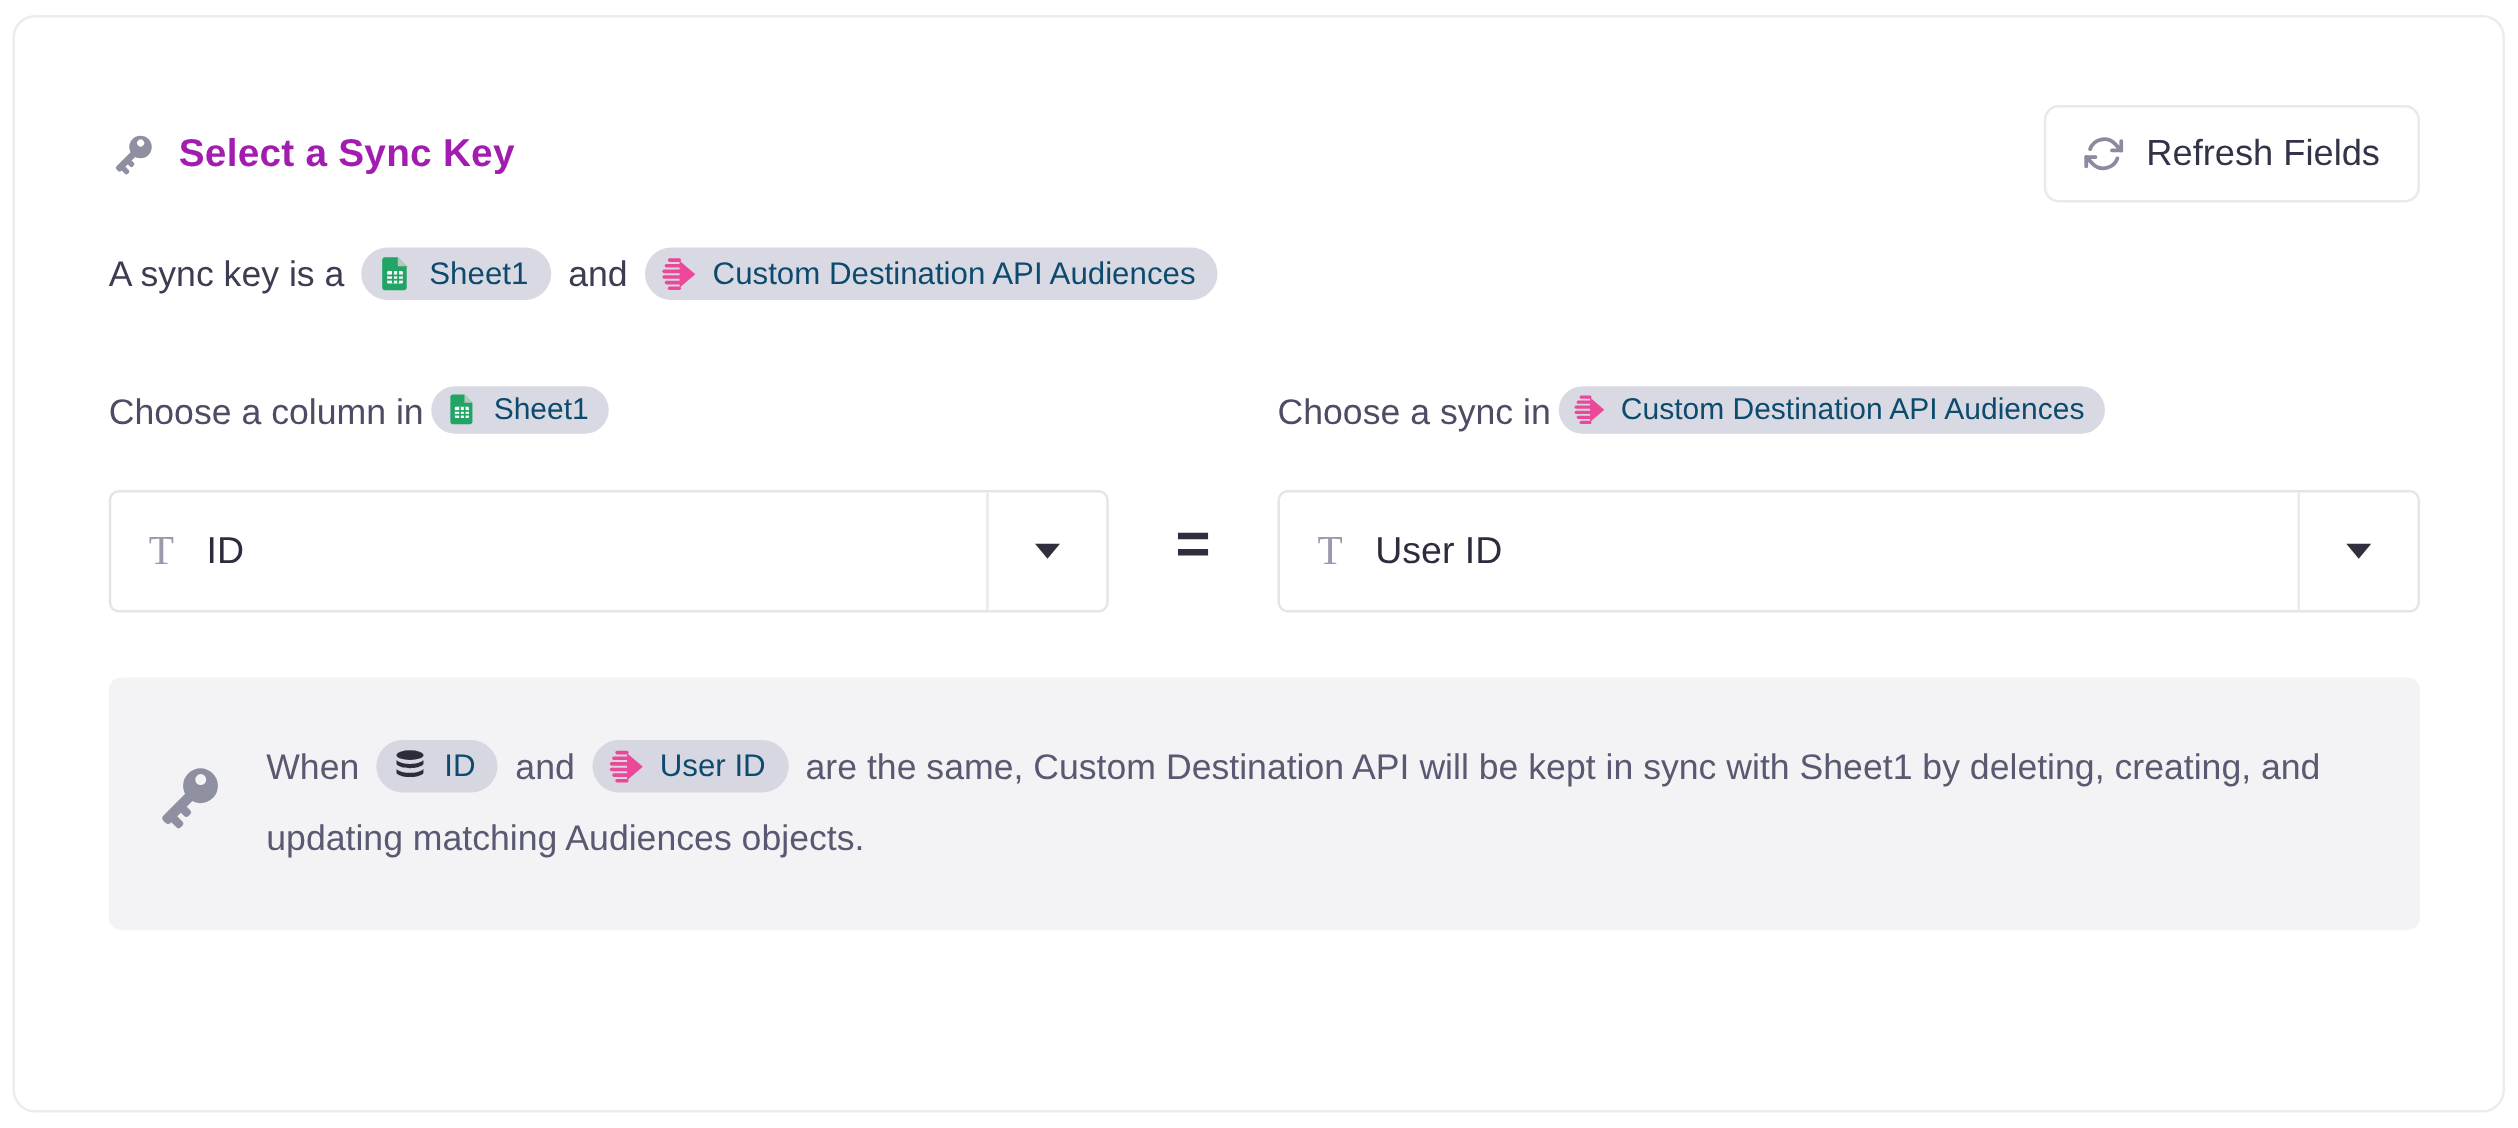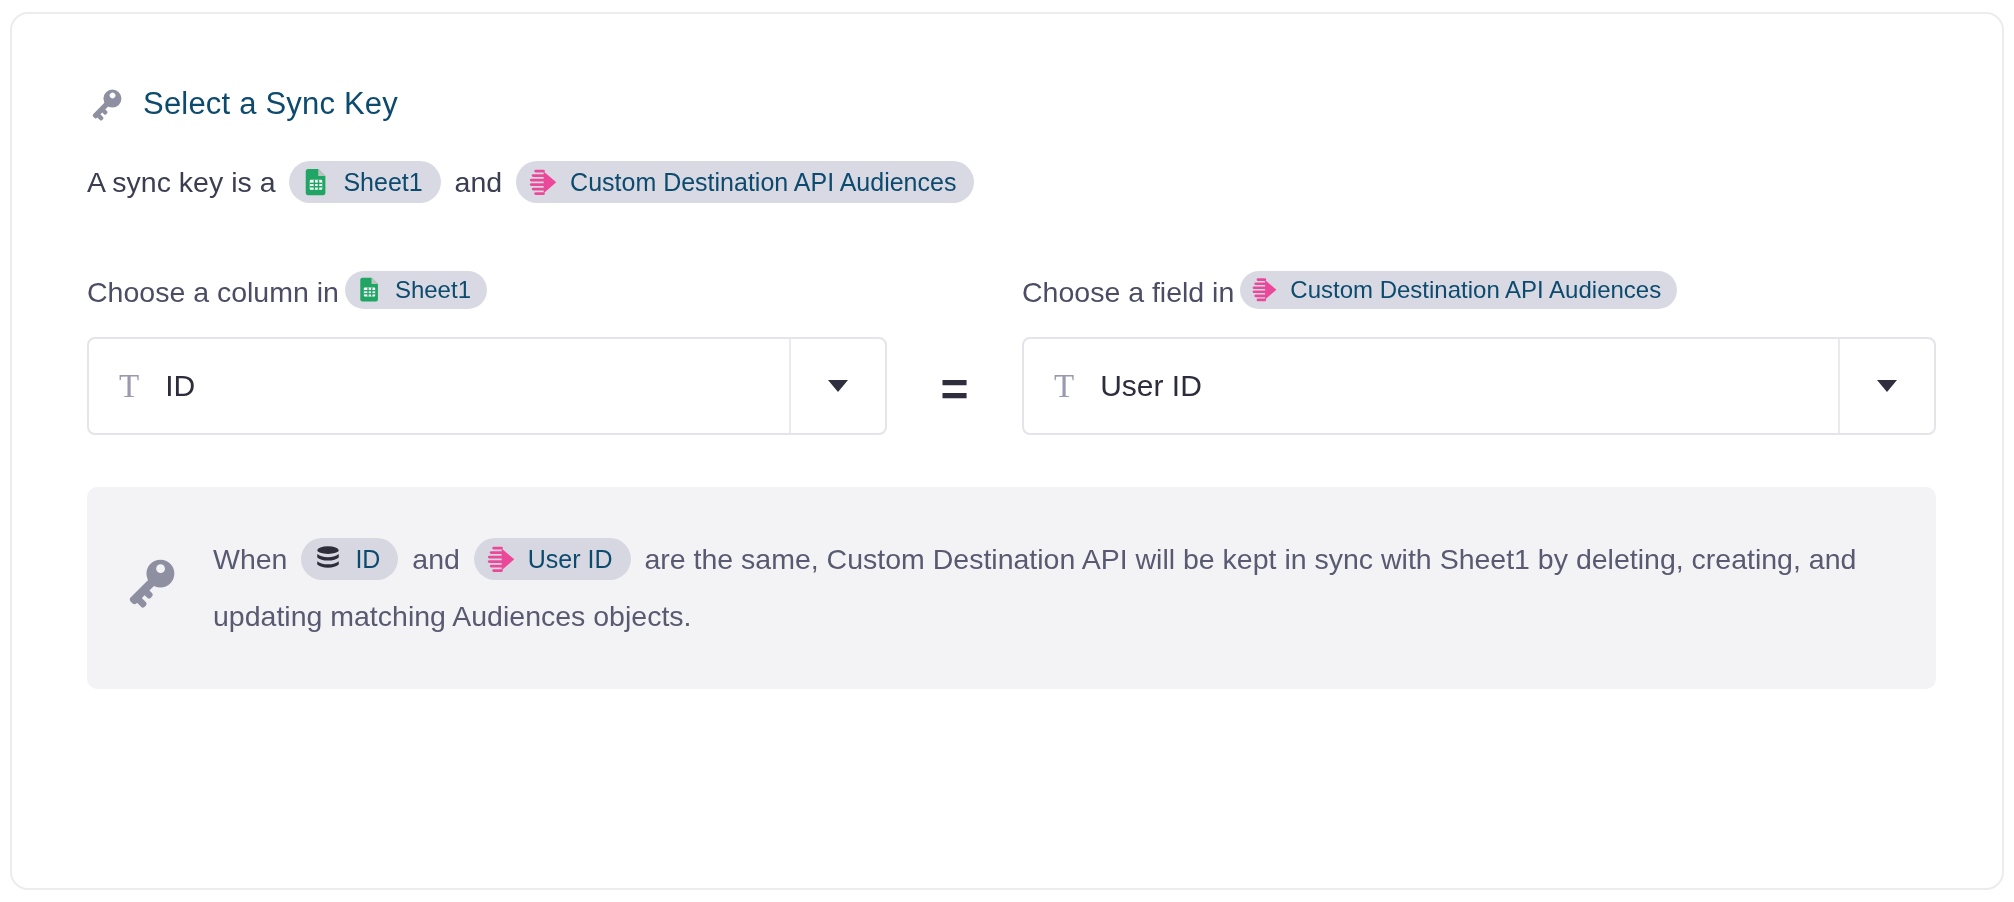--- a/index.html
+++ b/index.html
@@ -7,21 +7,21 @@
     font-family:"Liberation Sans","DejaVu Sans",sans-serif; }
   .card {
     position:absolute; left:10px; top:12px; width:1994px; height:878px;
     background:#ffffff; border:2px solid #ececef; border-radius:18px;
     padding:70px 66px 0 75px;
   }
   
   .header-row { display:flex; justify-content:space-between; align-items:center; }
   .title-wrap { display:flex; align-items:center; gap:16px; }
   .title-wrap svg { width:40px; height:40px; }
-  .page-title { font-size:31px; font-weight:400; color:#0c4a6e; letter-spacing:.2px; }
+  .page-title { font-size:31px; font-weight:700; color:#a21caf; letter-spacing:.2px; }
   .refresh-btn {
     display:flex; align-items:center; gap:18px; height:78px; padding:0 30px;
     background:#fff; border:2px solid #e9e9ee; border-radius:12px; cursor:pointer;
     font-size:29px; color:#333348; font-family:inherit;
   }
   .refresh-btn svg { width:32px; height:32px; }
   
   .intro {
     margin-top:30px; font-size:28.5px; line-height:57px; color:#3d3d52; max-width:1880px;
   }
@@ -35,21 +35,21 @@
   .badge.sm { font-size:24px; padding:5px 16px 5px 11px; }
   .badge.sm svg { width:27px; height:27px; }
   
   .selector-area { display:flex; margin-top:58px; align-items:flex-start; }
   .col-left  { width:800px; }
   .col-right { flex:1; }
   .equals-zone { width:135px; align-self:stretch; display:flex;
     align-items:center; justify-content:center; padding-top:74px; }
   .equals { font-size:48px; font-weight:700; color:#2e2e3c; }
   .sel-label { display:flex; align-items:center; font-size:28.5px; color:#4c4c64;
-    margin-bottom:22px; height:46px; white-space:nowrap; }
+    margin-bottom:39px; height:46px; white-space:nowrap; }
   .dropdown {
     display:flex; align-items:center; height:98px; background:#fff;
     border:2px solid #e4e4ea; border-radius:8px; cursor:pointer; overflow:hidden;
   }
   .dd-main { display:flex; align-items:center; gap:26px; flex:1; padding:0 0 0 30px; }
   .type-icon { font-family:"Liberation Serif","DejaVu Serif",serif;
     font-size:33px; color:#9a9aae; line-height:1; }
   .dd-value { font-size:30px; color:#2c2c3c; }
   .dd-caret-cell { width:96px; align-self:stretch; border-left:2px solid #e9e9ee;
     display:flex; align-items:center; justify-content:center; }
@@ -111,20 +111,29 @@
   <div class="header-row">
     <div class="title-wrap">
       <svg viewBox="0 0 24 24">
         <use href="#key-shape"></use>
         <g transform="rotate(-45 12 12)">
             <circle cx="18" cy="10.7" r="1.7" fill="#ffffff"></circle>
           </g>
       </svg>
       <span class="page-title">Select a Sync Key</span>
     </div>
+    <button class="refresh-btn">
+      <svg viewBox="0 0 24 24" fill="none" stroke="#8b8ba0" stroke-width="2.3" stroke-linecap="round" stroke-linejoin="round">
+        <polyline points="22.5 4.5 22.5 10 17 10"></polyline>
+        <polyline points="1.5 19.5 1.5 14 7 14"></polyline>
+        <path d="M3.8 9.2a9 9 0 0 1 14.8-3.3l3.9 4.1"></path>
+        <path d="M20.2 14.8a9 9 0 0 1-14.8 3.3l-3.9-4.1"></path>
+      </svg>
+      <span>Refresh Fields</span>
+    </button>
   </div>
 
   <div class="intro">
     <span>A sync key is a</span>
     <span class="badge">
       <svg viewBox="0 0 24 24">
           <use href="#sheets-shape"></use>
         </svg>
       <span>Sheet1</span>
     </span>
@@ -159,21 +168,21 @@
         </div>
       </div>
     </div>
 
     <div class="equals-zone">
       <span class="equals">=</span>
     </div>
 
     <div class="col-right">
       <div class="sel-label">
-        <span>Choose a field in</span>
+        <span>Choose a sync in</span>
         <span class="badge sm">
           <svg viewBox="0 0 24 24">
               <use href="#dest-shape"></use>
             </svg>
           <span>Custom Destination API Audiences</span>
         </span>
       </div>
       <div class="dropdown">
         <div class="dd-main">
           <span class="type-icon">T</span>

